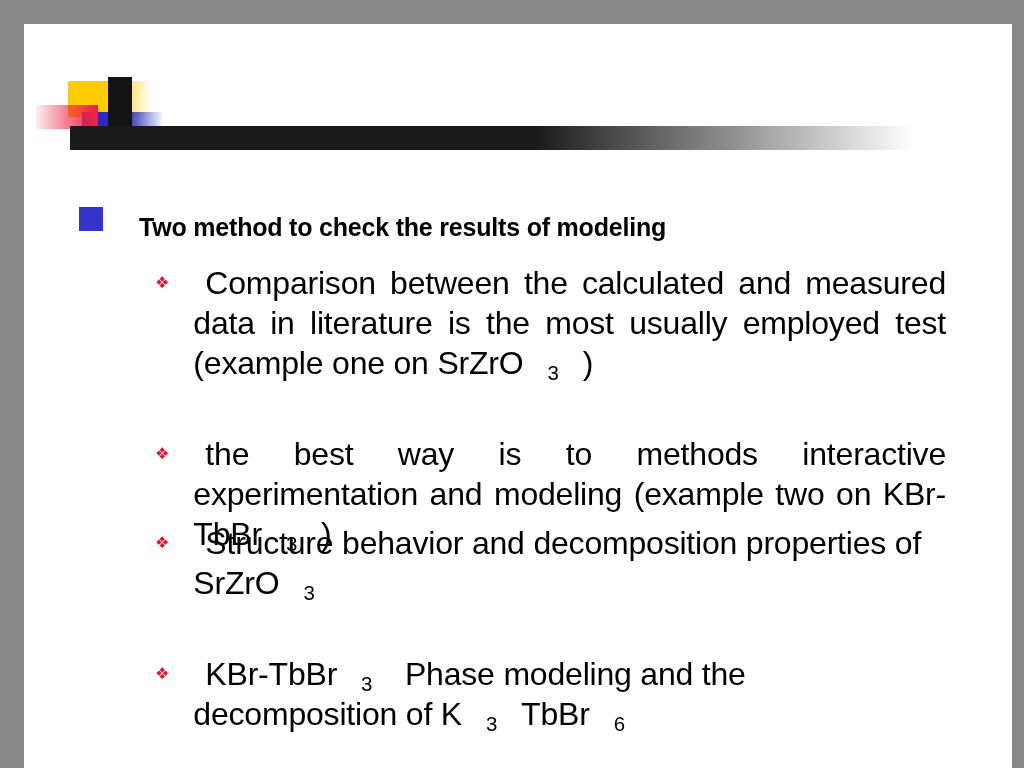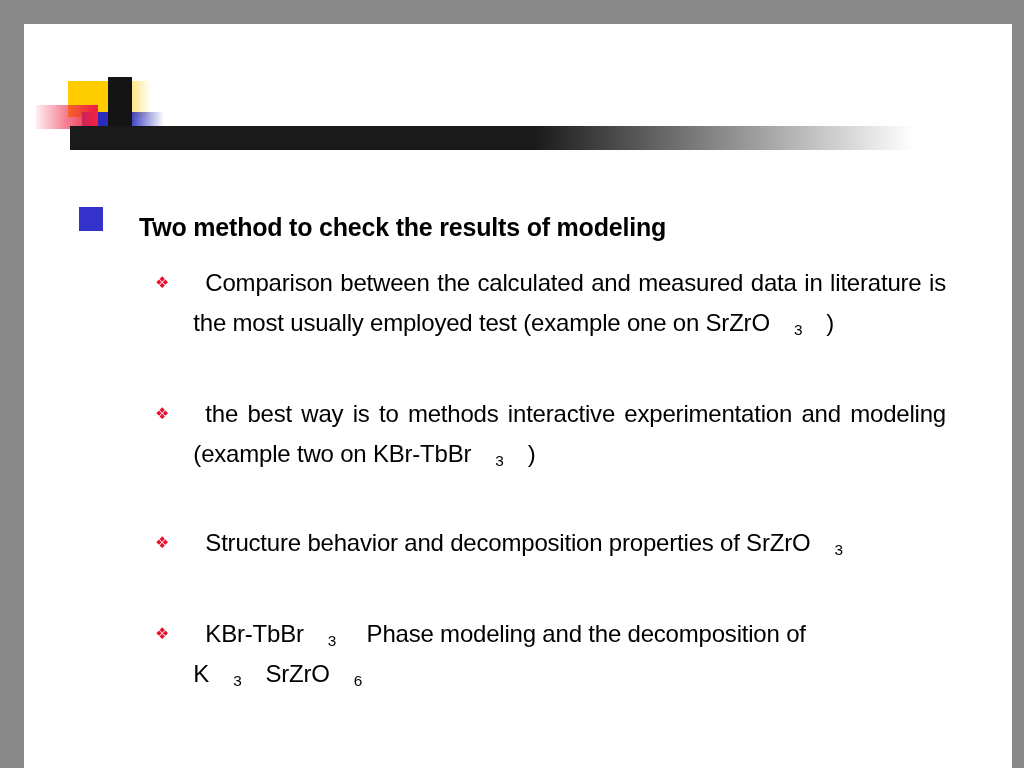--- a/index.html
+++ b/index.html
@@ -81,21 +81,21 @@
   .sub-item + .sub-item { margin-top: 3px; }
   .diamond-bullet {
     flex: 0 0 32px;
     font-family: "DejaVu Sans", sans-serif;
     font-size: 16px;
     line-height: 40px;
     color: #E8112D;
   }
   .sub-item-text {
     flex: 1 1 auto;
-    font-size: 24px;
+    font-size: 32px;
     line-height: 40px;
     letter-spacing: -0.2px;
     color: #000000;
   }
   .sub-item-text.justified { text-align: justify; }
   .sub-item-text sub {
     font-size: 64%;
     line-height: 0;
     vertical-align: -0.28em;
   }
@@ -128,17 +128,17 @@
   </div>
 
 
   <div class="sub-items sub-items-2">
     <div class="sub-item">
       <span class="diamond-bullet">❖</span>
       <span class="sub-item-text"><span>Structure behavior and decomposition properties of SrZrO</span><sub>3</sub></span>
     </div>
     <div class="sub-item">
       <span class="diamond-bullet">❖</span>
-      <span class="sub-item-text"><span>KBr-TbBr</span><sub>3</sub><span> Phase modeling and the decomposition of K</span><sub>3</sub><span>SrZrO</span><sub>6</sub></span>
+      <span class="sub-item-text"><span>KBr-TbBr</span><sub>3</sub><span> Phase modeling and the decomposition of K</span><sub>3</sub><span>TbBr</span><sub>6</sub></span>
     </div>
   </div>
 
 </div>
 
 </body></html>

